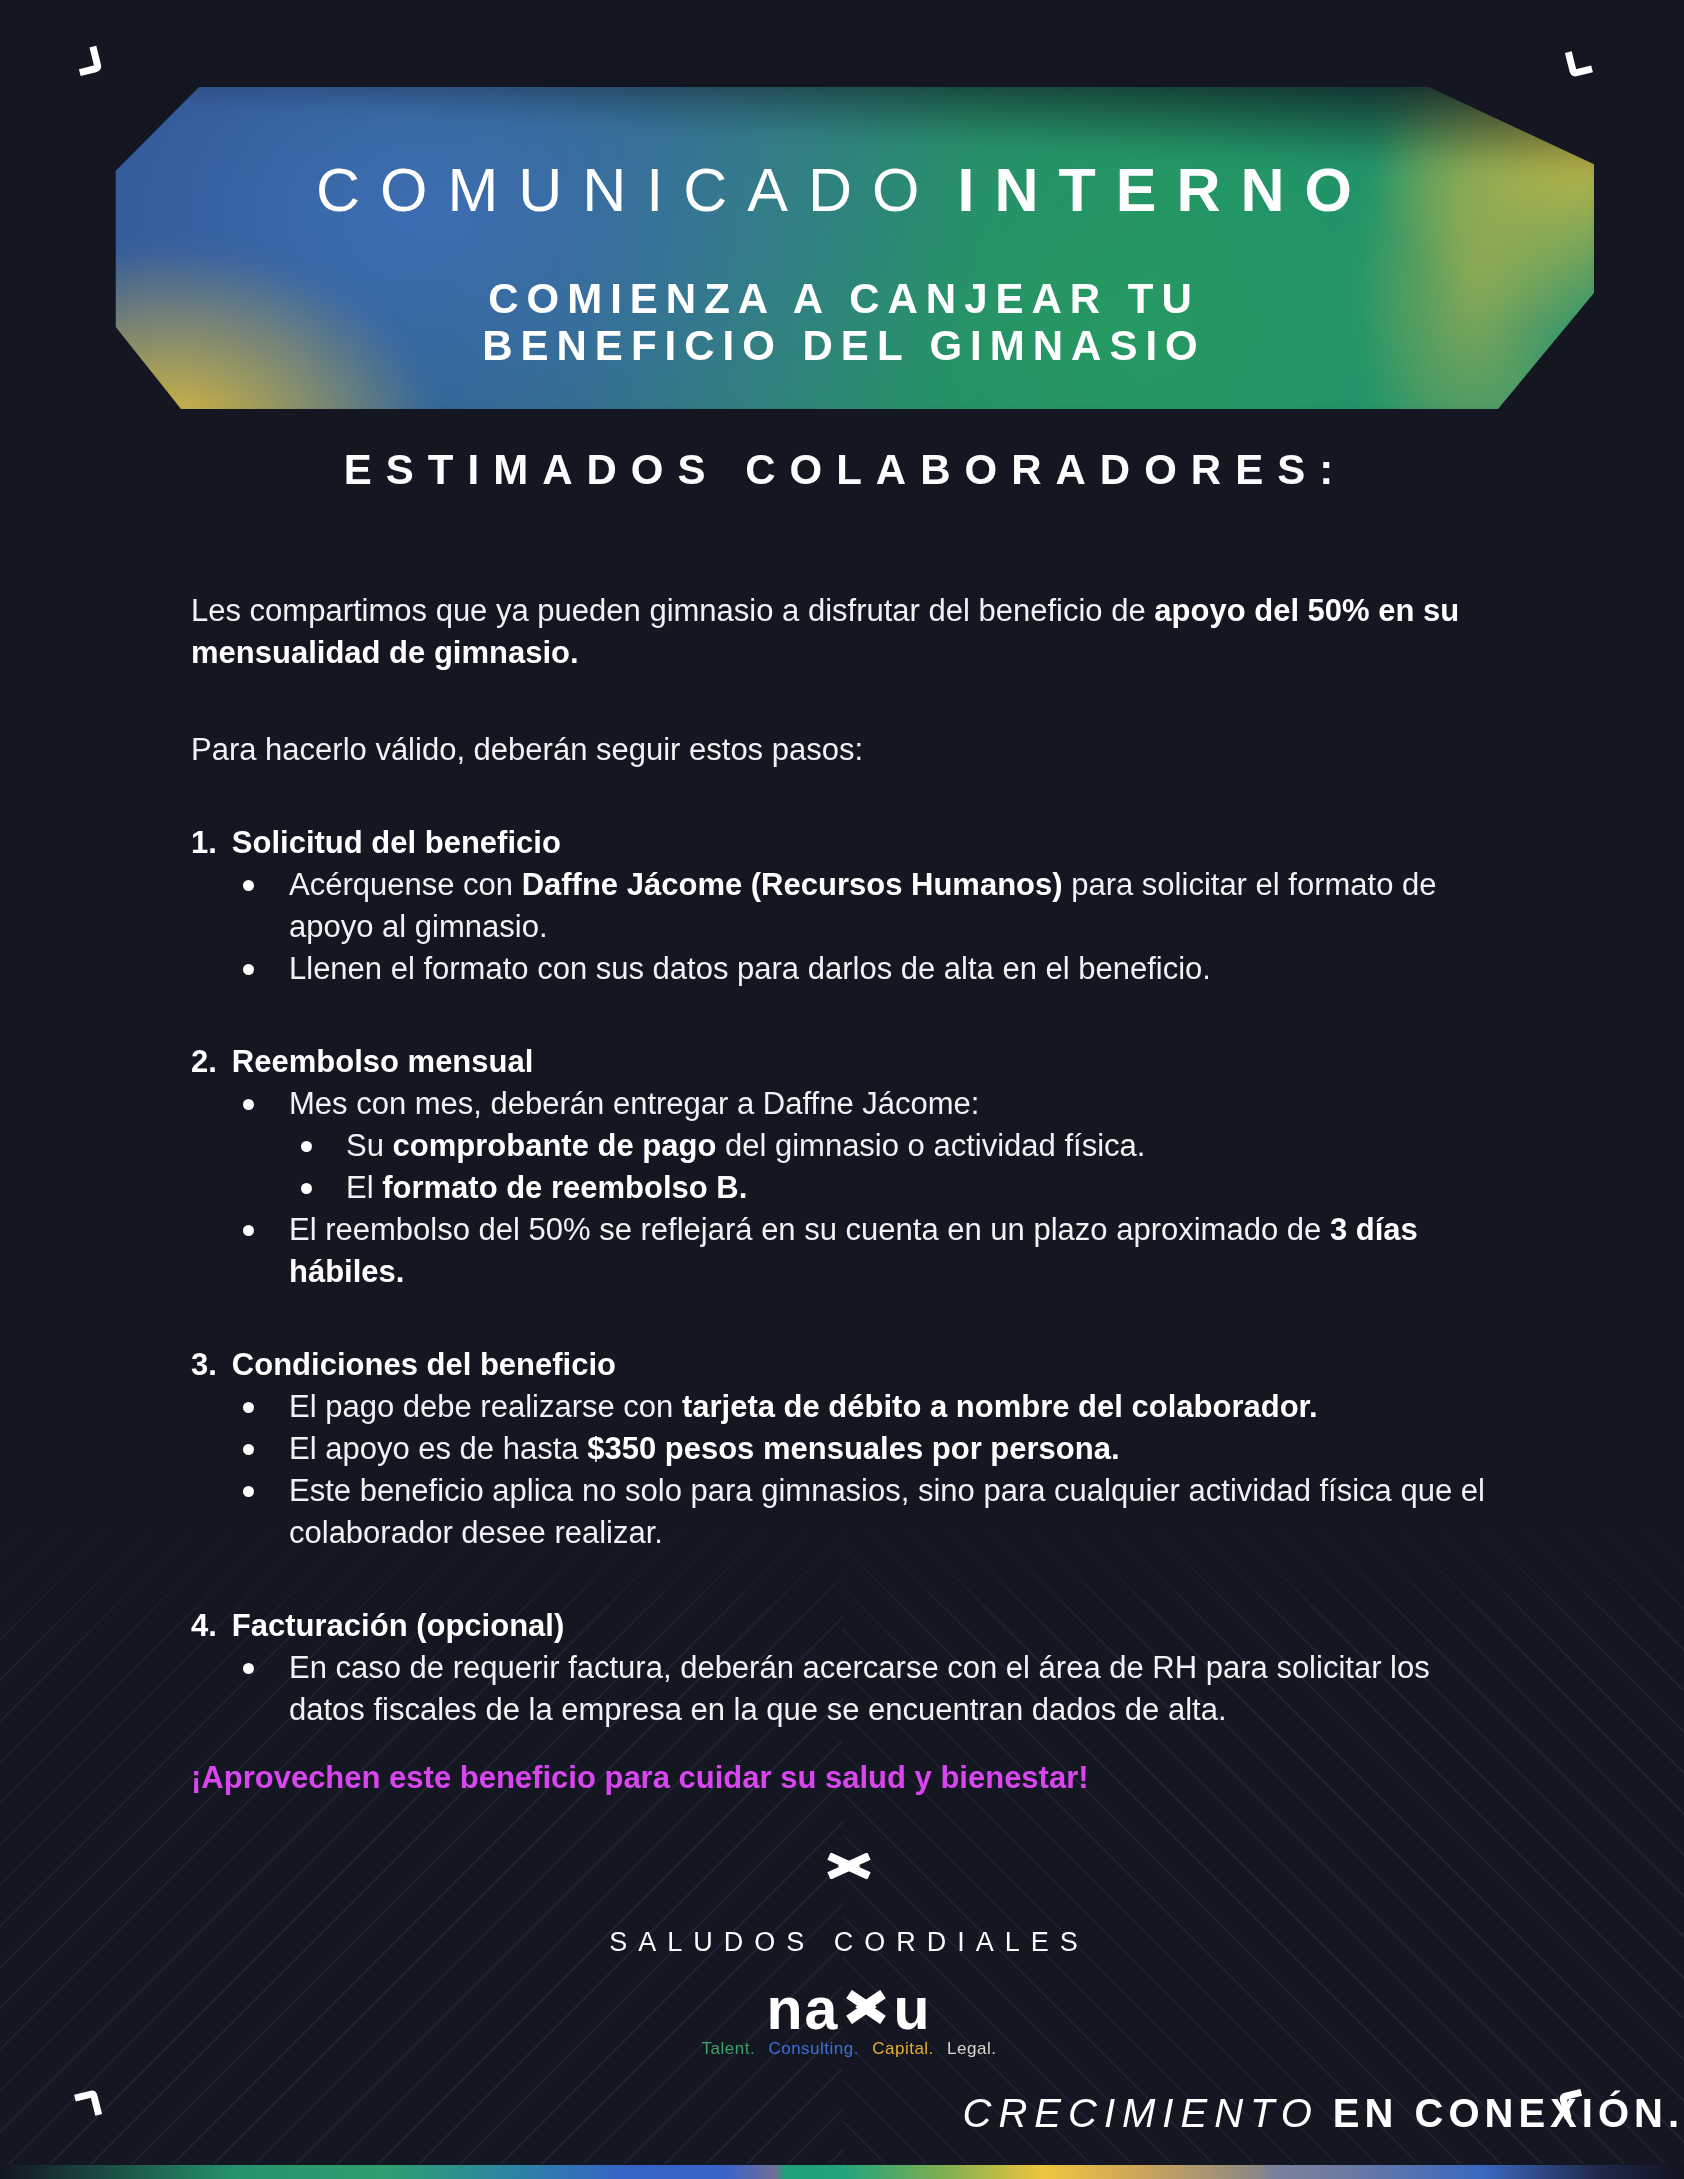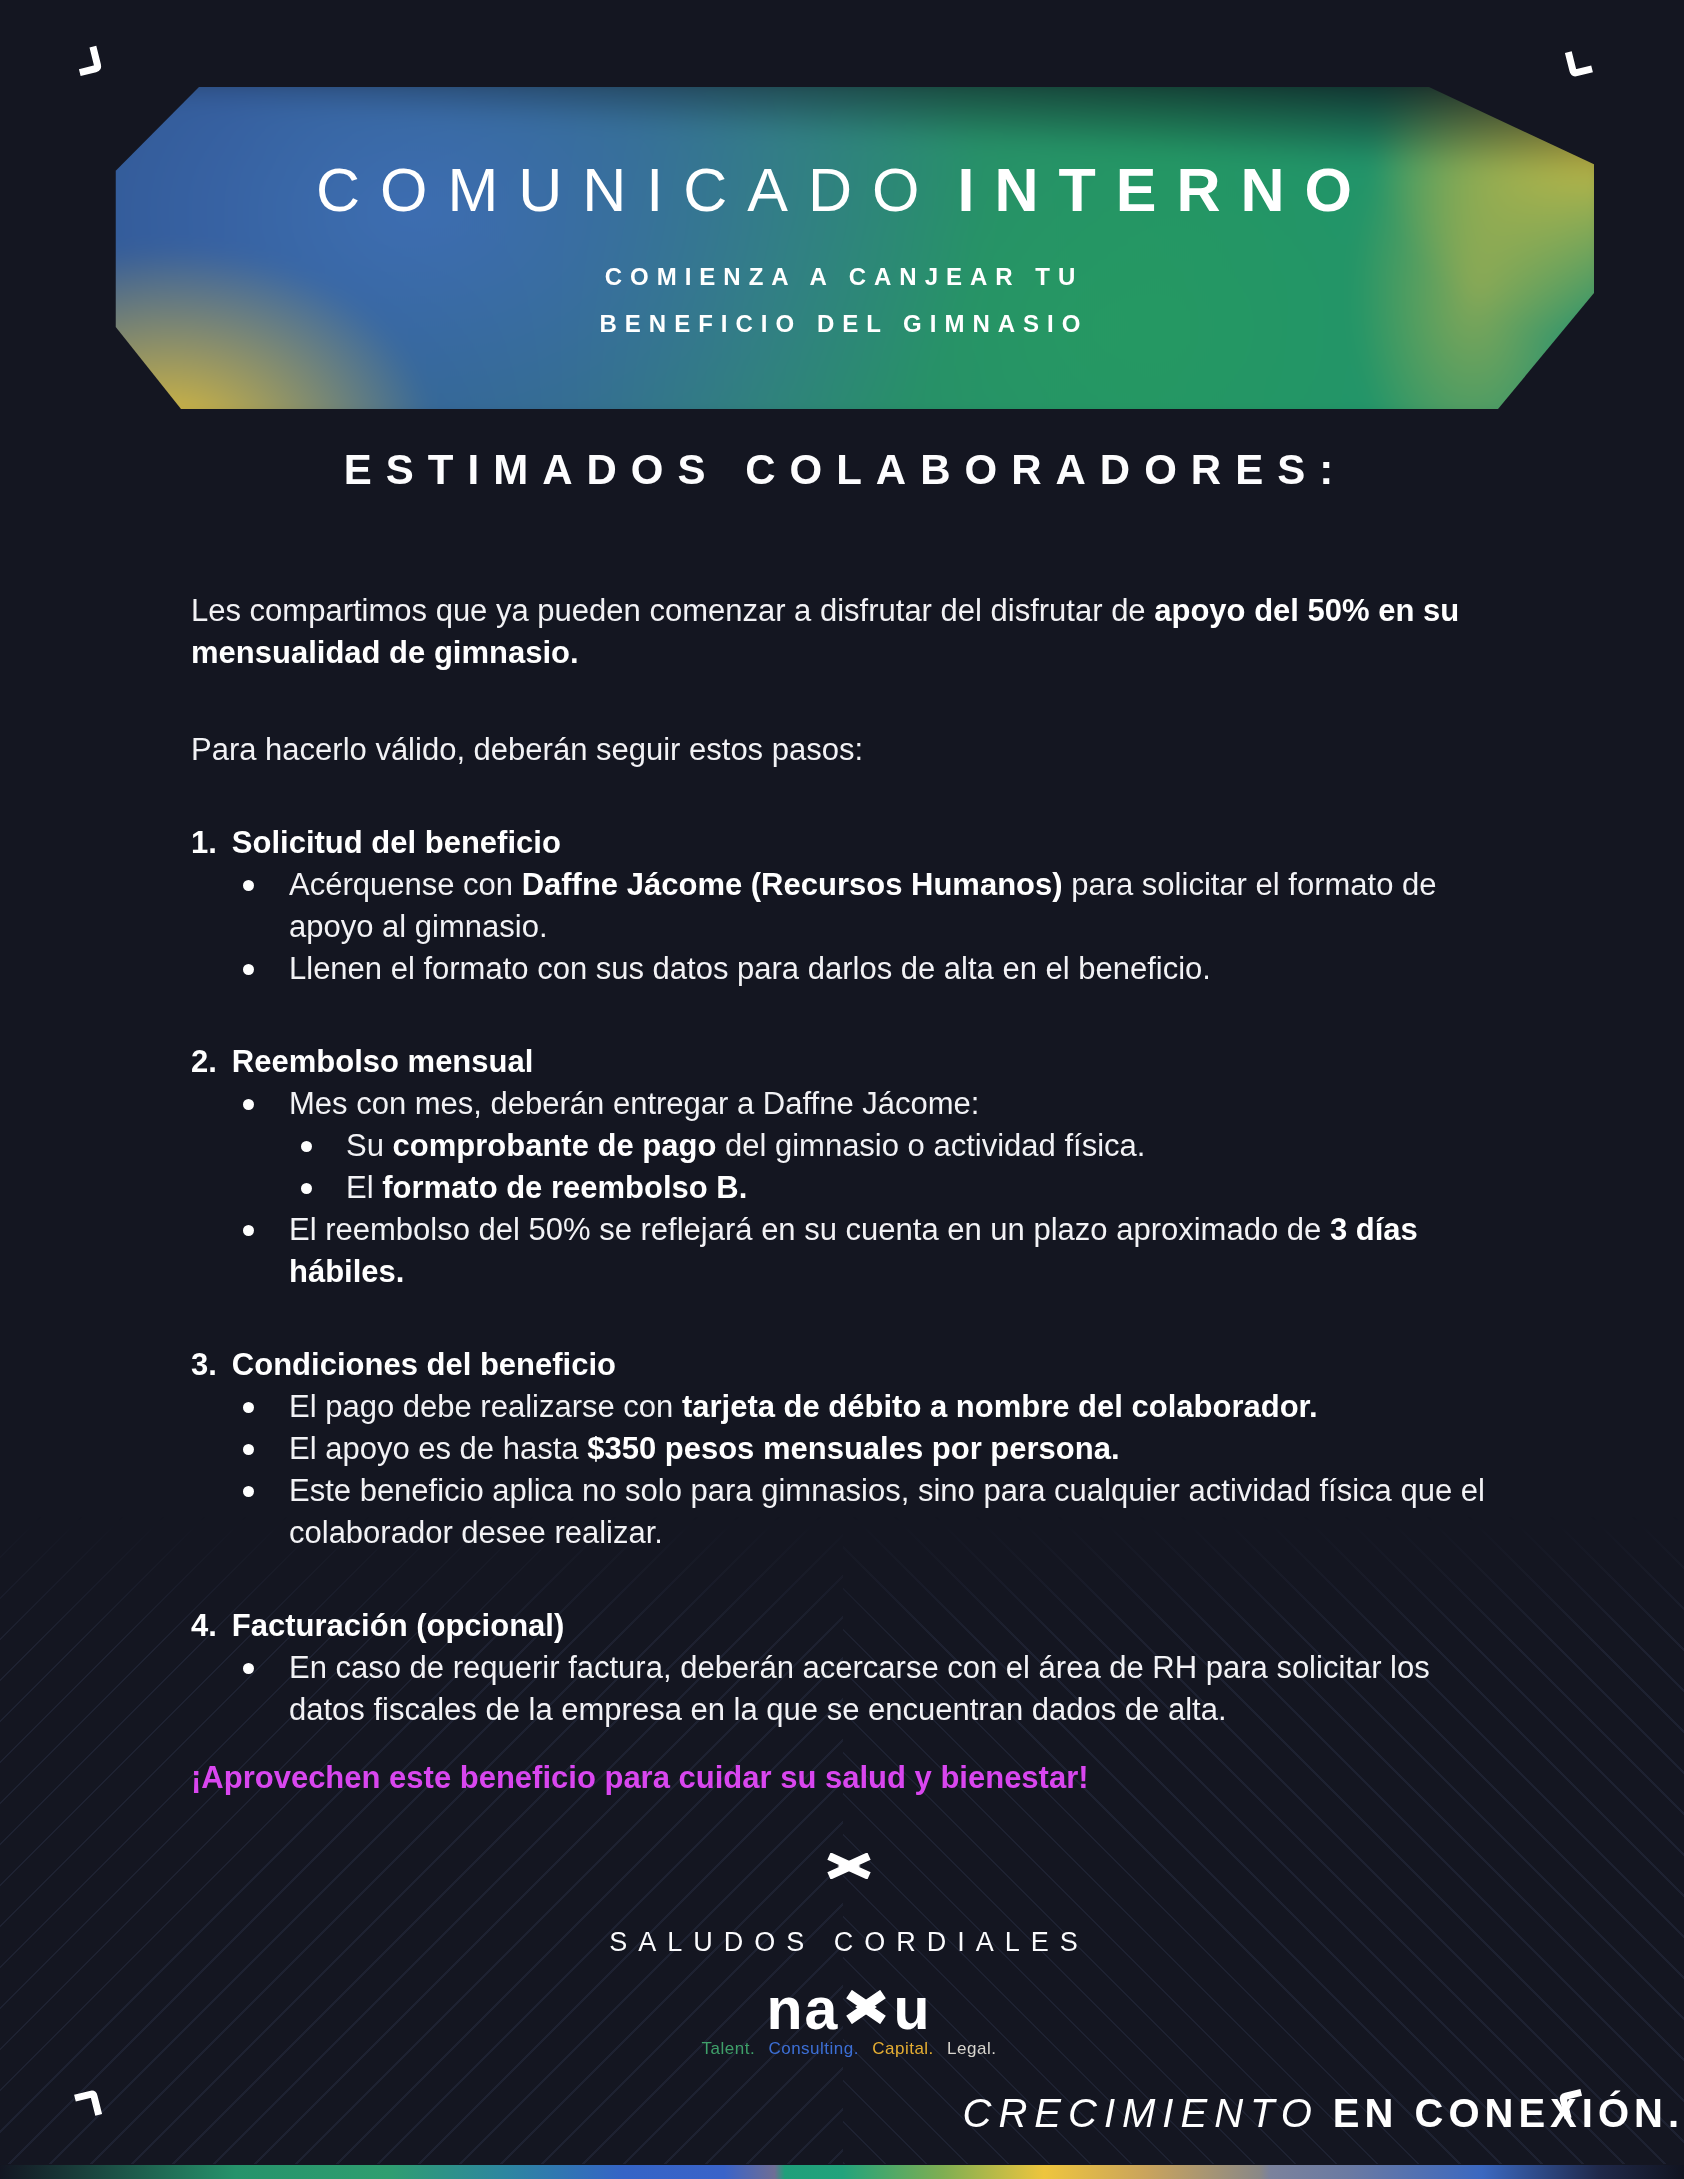--- a/index.html
+++ b/index.html
@@ -40,21 +40,21 @@
       radial-gradient(337px 307px at 99% 18%, rgba(233,193,58,0.92) 0%, rgba(233,193,58,0) 68%),
       radial-gradient(158px 297px at 91% 62%, rgba(214,184,70,0.55) 0%, rgba(214,184,70,0) 78%),
       radial-gradient(822px 564px at 22% 40%, rgba(62,110,180,0.95) 0%, rgba(62,110,180,0) 70%),
       radial-gradient(713px 515px at 68% 72%, rgba(38,153,98,0.9) 0%, rgba(38,153,98,0) 78%),
       linear-gradient(94deg, #2c4e86 10%, #2f7e74 45%, #219267 70%, #1c8f74 95%);
   }
   .banner-inner { position:relative; height:100%; text-align:center; padding-top:73px; box-sizing:border-box; }
   .banner-title { font-size:61px; line-height:61px; letter-spacing:20px; color:#ffffff; white-space:nowrap; }
   .banner-title .light { font-weight:400; }
   .banner-title .bold  { font-weight:700; margin-left:18px; }
-  .banner-sub { margin-top:32px; font-weight:700; font-size:24px; line-height:47px; letter-spacing:8px; color:#ffffff; }
+  .banner-sub { margin-top:54px; font-weight:700; font-size:42px; line-height:47px; letter-spacing:8px; color:#ffffff; }
 
   
   .content { position:absolute; left:191px; top:447px; width:1309px; font-size:31px; line-height:42px; }
   .greeting { text-align:center; font-weight:700; font-size:42px; line-height:46px; letter-spacing:14px; color:#fdfdfe; }
   .para.first { margin-top:97px; }
   .para.second { margin-top:55px; }
   .b { font-weight:700; color:#ffffff; }
 
   .section { margin-top:51px; }
   .sec-head { font-weight:700; color:#ffffff; }
@@ -131,21 +131,21 @@
       <div class="banner-sub">
         <div>COMIENZA A CANJEAR TU</div>
         <div>BENEFICIO DEL GIMNASIO</div>
       </div>
     </div>
   </div>
 
   <div class="content">
     <div class="greeting">ESTIMADOS COLABORADORES:</div>
 
-    <p class="para first"><span>Les compartimos que ya pueden comenzar a disfrutar del disfrutar de </span><span class="b">apoyo del 50% en su mensualidad de gimnasio.</span></p>
+    <p class="para first"><span>Les compartimos que ya pueden gimnasio a disfrutar del beneficio de </span><span class="b">apoyo del 50% en su mensualidad de gimnasio.</span></p>
     <p class="para second"><span>Para hacerlo válido, deberán seguir estos pasos:</span></p>
 
     <div class="section">
       <div class="sec-head">
         <span class="num">1.</span><span>Solicitud del beneficio</span>
       </div>
       <ul class="items">
         <li class="lvl1"><span>Acérquense con </span><span class="b">Daffne Jácome (Recursos Humanos)</span><span> para solicitar el formato de apoyo al gimnasio.</span></li>
         <li class="lvl1"><span>Llenen el formato con sus datos para darlos de alta en el beneficio.</span></li>
       </ul>

